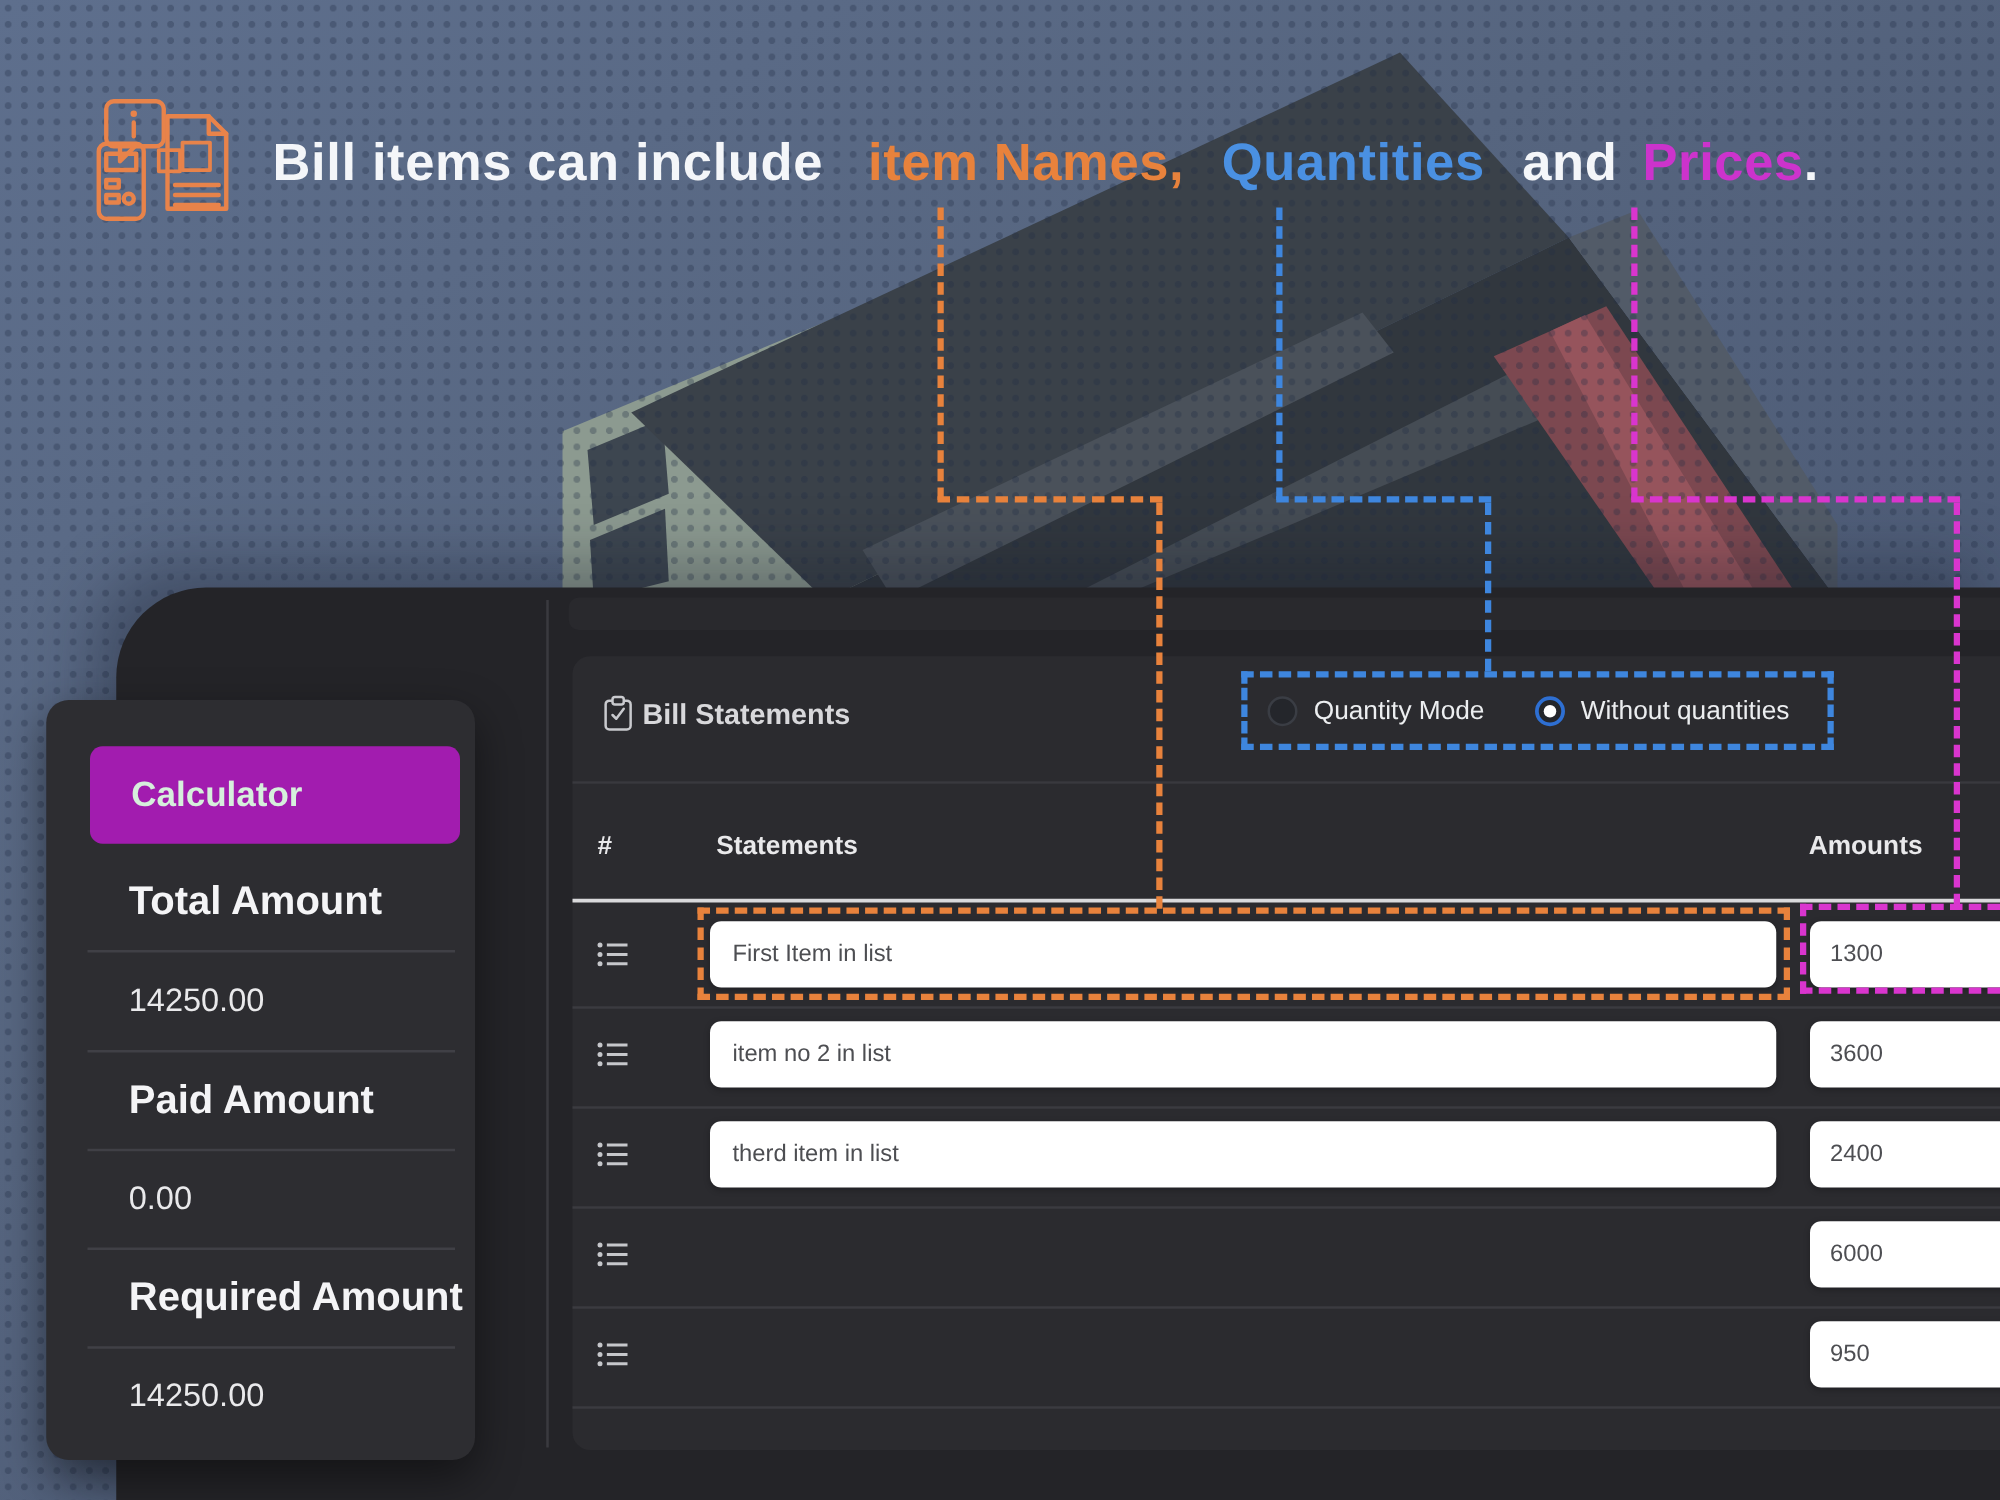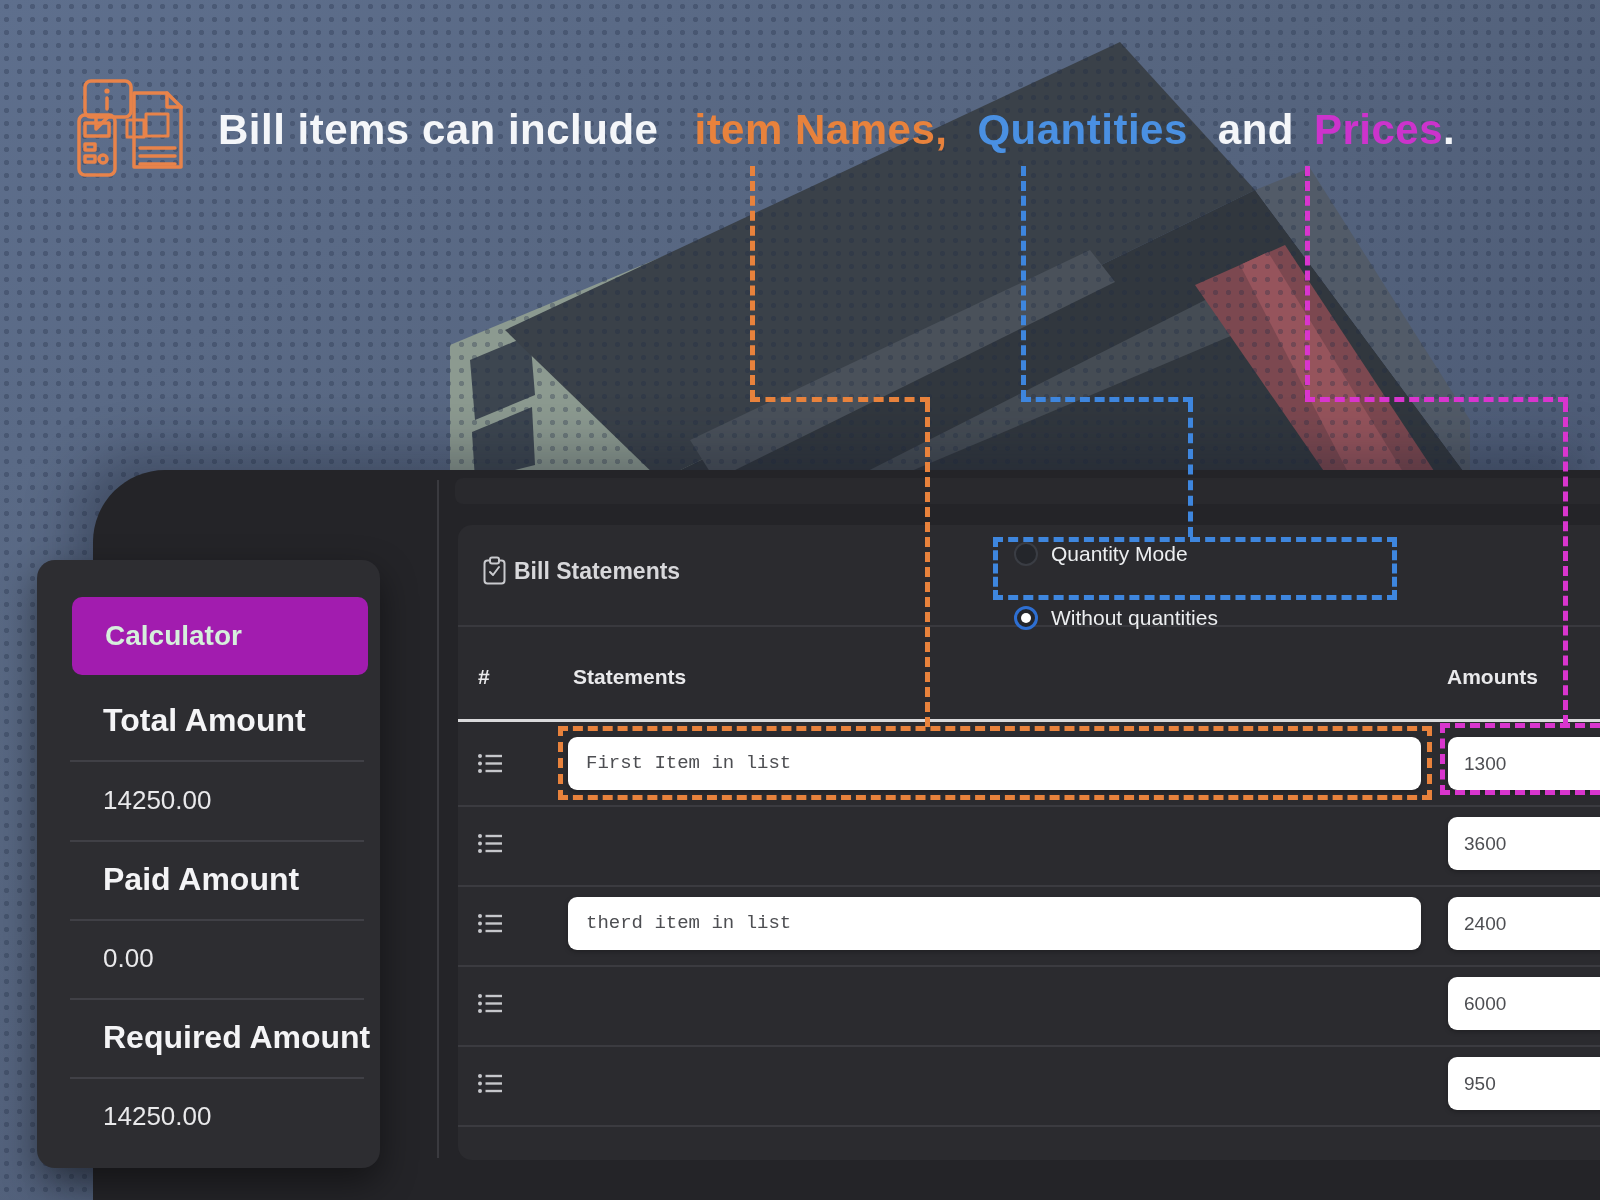--- a/index.html
+++ b/index.html
@@ -73,27 +73,27 @@
   .head-line{position:absolute;left:0;top:194px;width:100%;height:3px;background:#d9d9db;}
   .rows{position:absolute;left:0;top:212px;width:100%;height:400px;}
   .row{position:absolute;left:0;width:100%;height:80px;}
   .row-sep{position:absolute;left:0;top:68px;width:100%;height:2px;background:#3b3b40;}
   .drag{position:absolute;left:19px;top:15px;cursor:grab;}
   .stmt-input,.amt-input{
     position:absolute;top:0;height:53px;background:#ffffff;border-radius:9px;
     font-size:19px;color:#4d4e52;line-height:53px;box-sizing:border-box;
     box-shadow:0 2px 5px rgba(0,0,0,.25);white-space:pre;overflow:hidden;
   }
-  .stmt-input{left:110px;width:853px;padding:0 18px;font-family:Liberation Mono, monospace;}
+  .stmt-input{left:110px;width:853px;padding:0 18px;}
   .amt-input{left:990px;width:185px;padding:0 16px;}
   
   .radio-group{
-    position:absolute;left:993px;top:537px;width:404px;height:63px;z-index:8;
+    position:absolute;left:993px;top:537px;width:474px;height:63px;z-index:8;
     border:5px dashed #3e86de;box-sizing:border-box;
-    display:flex;padding-left:16px;gap:40px;flex-direction:column;
+    display:flex;align-items:center;padding-left:16px;gap:40px;
   }
   .radio-pair{display:flex;align-items:center;gap:13px;}
   .radio{width:24px;height:24px;border-radius:50%;box-sizing:border-box;cursor:pointer;flex:0 0 auto;}
   .radio.off{background:#24262b;border:2px solid #3a3d44;}
   .radio.on{background:#24262b;border:3px solid #2e6fd2;position:relative;}
   .radio.on::after{content:"";position:absolute;left:4px;top:4px;width:10px;height:10px;border-radius:50%;background:#ffffff;}
   .radio-label{font-size:21px;color:#eceef0;white-space:nowrap;}
 </style>
 </head>
 <body>
@@ -192,20 +192,21 @@
 
       <div class="row" style="top: 80px;">
         <svg class="drag" width="26" height="23" viewBox="0 0 26 23" fill="none">
           <circle cx="3" cy="4" r="2" fill="#c6c7cb"></circle>
           <line x1="8.5" y1="4" x2="25" y2="4" stroke="#c6c7cb" stroke-width="2.4"></line>
           <circle cx="3" cy="11.5" r="2" fill="#c6c7cb"></circle>
           <line x1="8.5" y1="11.5" x2="25" y2="11.5" stroke="#c6c7cb" stroke-width="2.4"></line>
           <circle cx="3" cy="19" r="2" fill="#c6c7cb"></circle>
           <line x1="8.5" y1="19" x2="25" y2="19" stroke="#c6c7cb" stroke-width="2.4"></line>
         </svg>
+        <div class="stmt-input">item no 2 in list</div>
         <div class="amt-input">3600</div>
         <div class="row-sep"></div>
       </div>
 
       <div class="row" style="top: 160px;">
         <svg class="drag" width="26" height="23" viewBox="0 0 26 23" fill="none">
           <circle cx="3" cy="4" r="2" fill="#c6c7cb"></circle>
           <line x1="8.5" y1="4" x2="25" y2="4" stroke="#c6c7cb" stroke-width="2.4"></line>
           <circle cx="3" cy="11.5" r="2" fill="#c6c7cb"></circle>
           <line x1="8.5" y1="11.5" x2="25" y2="11.5" stroke="#c6c7cb" stroke-width="2.4"></line>

